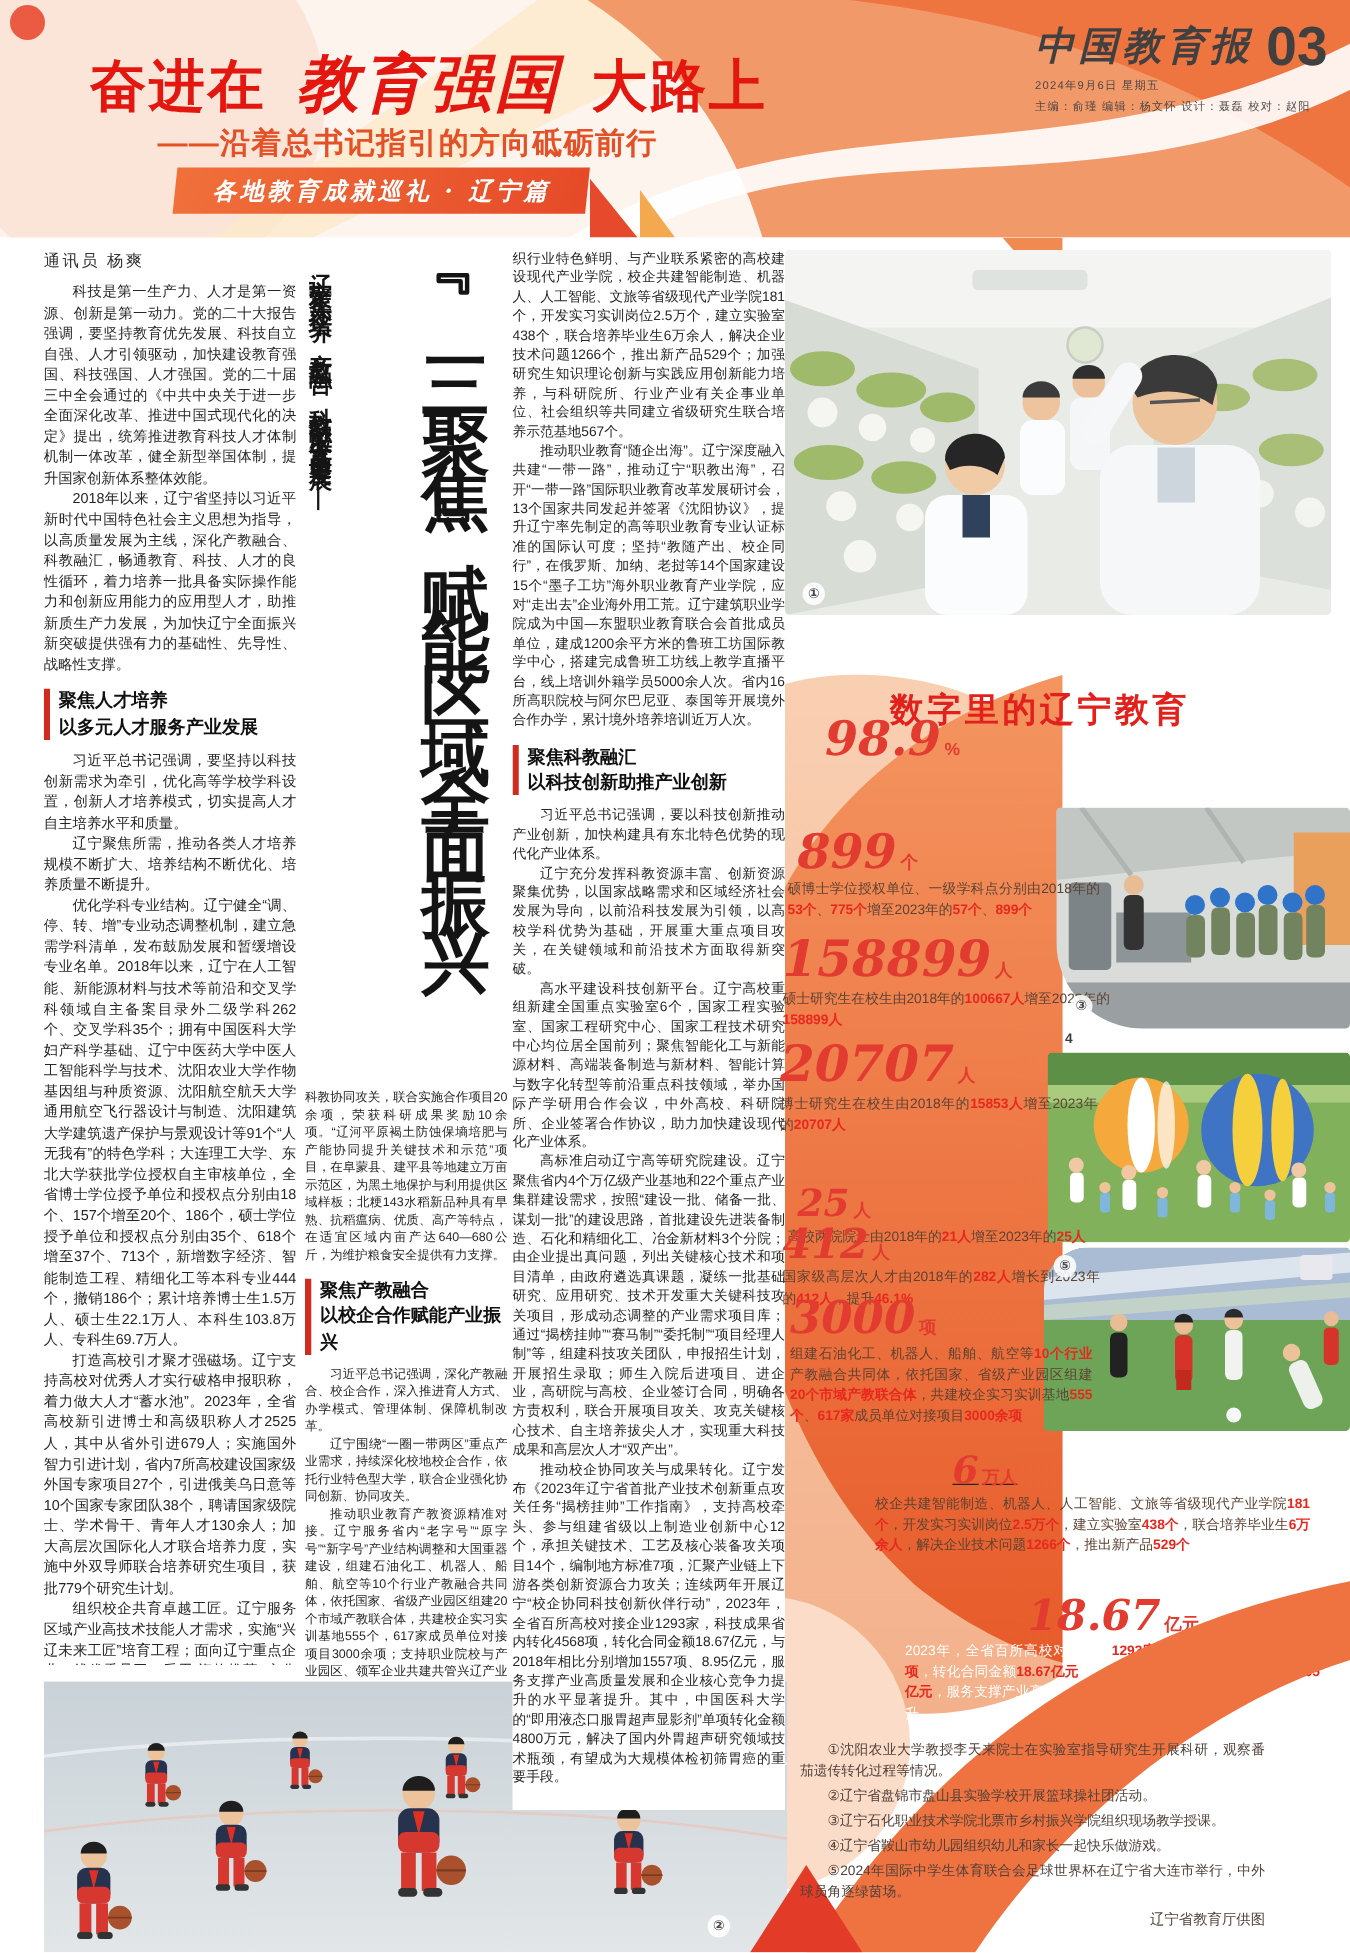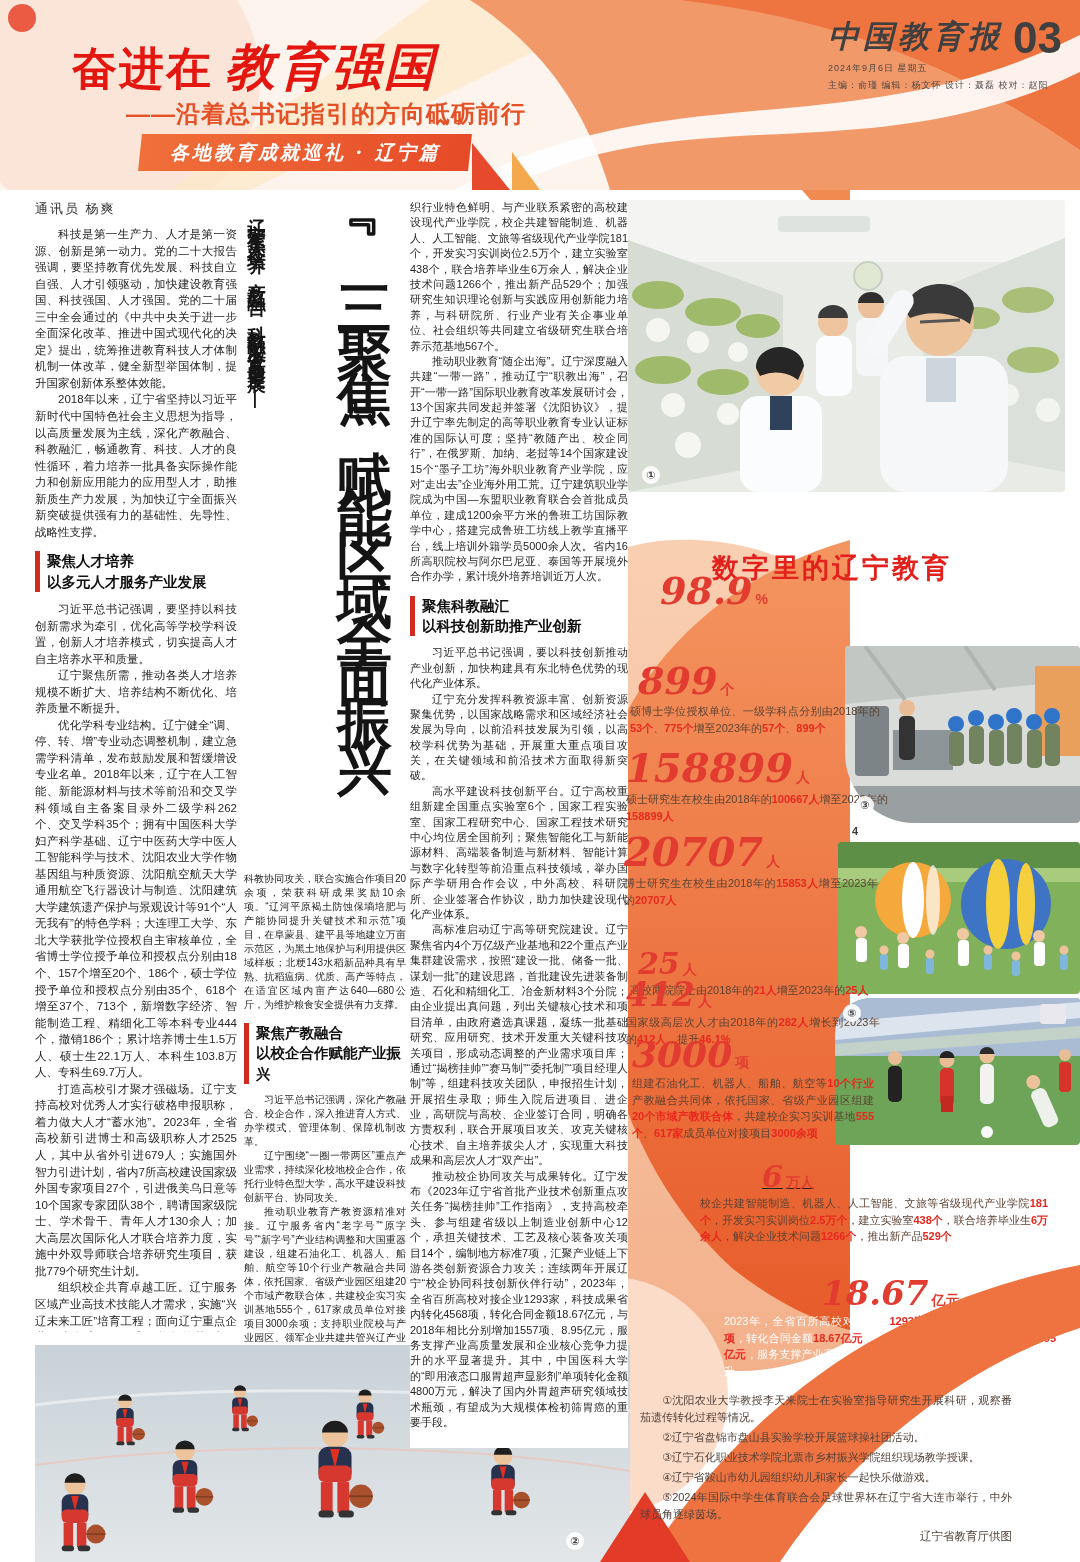--- a/index.html
+++ b/index.html
@@ -7,21 +7,21 @@
        font-family:"Liberation Sans","DejaVu Sans",sans-serif;color:#262626;}
   .abs{position:absolute;}
   svg{display:block;}
   
   #header-decor{left:0;top:0;z-index:0;}
   #masthead{right:18px;top:16px;z-index:2;color:#404040;}
   #paper-title-row{display:flex;align-items:flex-end;justify-content:flex-end;gap:10px;}
   #paper-name{font-family:"DejaVu Serif",serif;font-style:italic;font-weight:bold;font-size:31px;letter-spacing:4px;}
   #page-no{font-size:44px;font-weight:bold;line-height:.9;}
   .mast-small{font-size:9px;opacity:.92;margin-top:4px;letter-spacing:1px;}
-  #main-title{left:72px;top:34px;z-index:2;display:flex;align-items:baseline;gap:12px;color:#e3170f;}
+  #main-title{left:72px;top:34px;z-index:2;display:flex;align-items:baseline;gap:24px;color:#e3170f;}
   #main-title .t-bold{font-size:45px;font-weight:900;letter-spacing:2px;}
   #main-title .t-calli{font-size:50px;font-weight:900;font-style:italic;font-family:"DejaVu Serif",serif;letter-spacing:3px;}
   #sub-title{left:126px;top:98px;z-index:2;font-size:24px;font-weight:900;color:#e55126;letter-spacing:1px;}
   #series-badge{left:140px;top:134px;z-index:2;width:330px;height:37px;transform:skewX(-6deg);
      background:linear-gradient(100deg,#f0703a,#e64a28);display:flex;align-items:center;justify-content:center;}
   #series-badge span{color:#fff;font-size:19px;font-weight:bold;font-style:italic;letter-spacing:3px;
      font-family:"DejaVu Serif",serif;transform:skewX(6deg);}
   
   #body-decor{left:0;top:190px;z-index:0;}
   #bottom-swoosh{left:0;top:1240px;z-index:3;pointer-events:none;}
@@ -120,20 +120,21 @@
     <span id="paper-name">中国教育报</span>
     <span id="page-no">03</span>
   </div>
   <div class="mast-small">2024年9月6日 星期五</div>
   <div class="mast-small">主编：俞瑾 编辑：杨文怀 设计：聂磊 校对：赵阳</div>
 </div>
 
 <div id="main-title" class="abs">
   <span class="t-bold">奋进在</span>
   <span class="t-calli">教育强国</span>
+  <span class="t-bold">大路上</span>
 </div>
 <div id="sub-title" class="abs">——沿着总书记指引的方向砥砺前行</div>
 <div id="series-badge" class="abs">
   <span>各地教育成就巡礼 · 辽宁篇</span>
 </div>
 
 <div id="byline" class="abs">通讯员 杨爽</div>
 
 <div id="v-kicker" class="abs">辽宁聚焦人才培养、产教融合、科教融汇服务高质量发展——</div>
 <div id="v-headline" class="abs">『三聚焦』赋能区域全面振兴</div>
@@ -157,21 +158,21 @@
 <div id="col-1" class="abs news-col">
     <p class="para ni">科教协同攻关，联合实施合作项目20余项，荣获科研成果奖励10余项。“辽河平原褐土防蚀保墒培肥与产能协同提升关键技术和示范”项目，在阜蒙县、建平县等地建立万亩示范区，为黑土地保护与利用提供区域样板；北粳143水稻新品种具有早熟、抗稻瘟病、优质、高产等特点，在适宜区域内亩产达640—680公斤，为维护粮食安全提供有力支撑。</p>
     <div class="sec-head">
       <span class="sec-bar"></span>
       <span class="sec-lines">
         <div>聚焦产教融合</div>
         <div>以校企合作赋能产业振兴</div>
       </span>
     </div>
     <p class="para">习近平总书记强调，深化产教融合、校企合作，深入推进育人方式、办学模式、管理体制、保障机制改革。</p>
-    <p class="para">辽宁围绕“一圈一带两区”重点产业需求，持续深化校地校企合作，依托行业特色型大学，高水平建设科技创新平台、协同攻关。</p>
+    <p class="para">辽宁围绕“一圈一带两区”重点产业需求，持续深化校地校企合作，依托行业特色型大学，联合企业强化协同创新、协同攻关。</p>
     <p class="para">推动职业教育产教资源精准对接。辽宁服务省内“老字号”“原字号”“新字号”产业结构调整和大国重器建设，组建石油化工、机器人、船舶、航空等10个行业产教融合共同体，依托国家、省级产业园区组建20个市域产教联合体，共建校企实习实训基地555个，617家成员单位对接项目3000余项；支持职业院校与产业园区、领军企业共建共管兴辽产业学院、实施涵盖现代农业、装备制造等重点产业领域的校企合作项目。</p>
   </div>
 <div id="col-2" class="abs news-col">
     <p class="para ni">织行业特色鲜明、与产业联系紧密的高校建设现代产业学院，校企共建智能制造、机器人、人工智能、文旅等省级现代产业学院181个，开发实习实训岗位2.5万个，建立实验室438个，联合培养毕业生6万余人，解决企业技术问题1266个，推出新产品529个；加强研究生知识理论创新与实践应用创新能力培养，与科研院所、行业产业有关企事业单位、社会组织等共同建立省级研究生联合培养示范基地567个。</p>
     <p class="para">推动职业教育“随企出海”。辽宁深度融入共建“一带一路”，推动辽宁“职教出海”，召开“一带一路”国际职业教育改革发展研讨会，13个国家共同发起并签署《沈阳协议》，提升辽宁率先制定的高等职业教育专业认证标准的国际认可度；坚持“教随产出、校企同行”，在俄罗斯、加纳、老挝等14个国家建设15个“墨子工坊”海外职业教育产业学院，应对“走出去”企业海外用工荒。辽宁建筑职业学院成为中国—东盟职业教育联合会首批成员单位，建成1200余平方米的鲁班工坊国际教学中心，搭建完成鲁班工坊线上教学直播平台，线上培训外籍学员5000余人次。省内16所高职院校与阿尔巴尼亚、泰国等开展境外合作办学，累计境外培养培训近万人次。</p>
     <div class="sec-head">
       <span class="sec-bar"></span>
       <span class="sec-lines">
         <div>聚焦科教融汇</div>
         <div>以科技创新助推产业创新</div>

